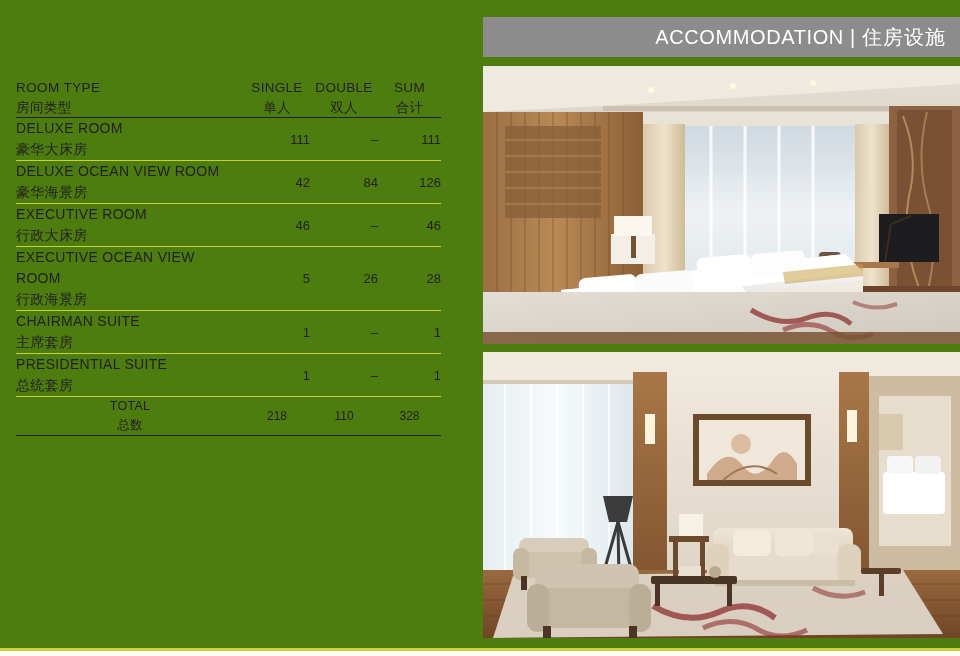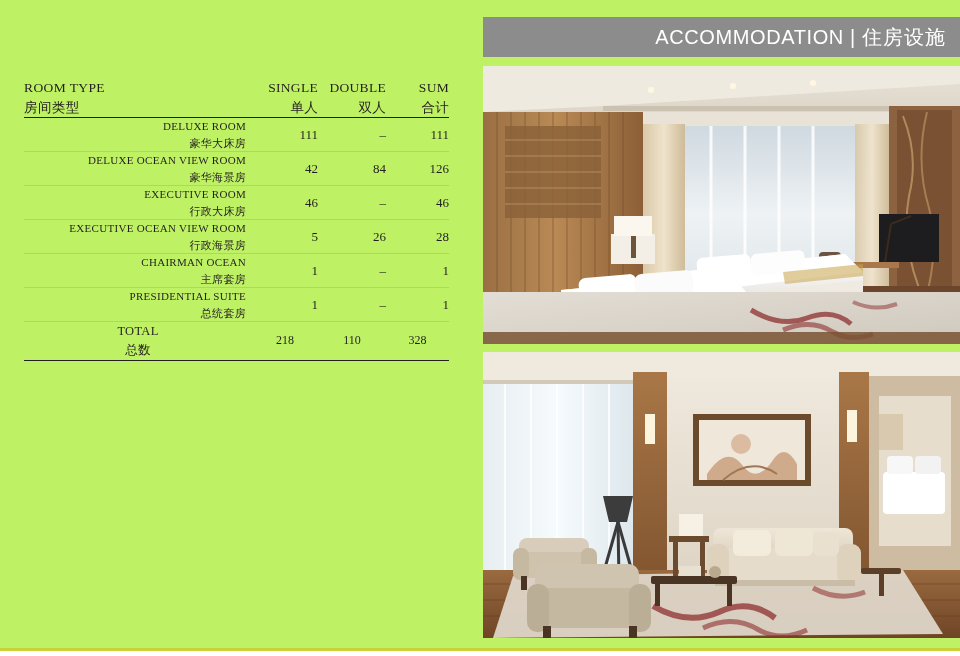--- a/index.html
+++ b/index.html
@@ -7,21 +7,21 @@
     margin: 0; padding: 0;
     width: 960px; height: 656px;
     background: #ffffff;
     font-family: "Liberation Sans", sans-serif;
     overflow: hidden;
   }
   .page {
     position: relative;
     width: 960px;
     height: 656px;
-    background: #bef264;
+    background: #4d7c0f;
   }
 
   
   .header-banner {
     position: absolute;
     left: 483px;
     top: 17px;
     width: 477px;
     height: 40px;
     background: #8c8c8c;
@@ -34,24 +34,23 @@
     color: #ffffff;
     font-size: 20px;
     letter-spacing: 0.6px;
     white-space: nowrap;
   }
   .header-title .cn { letter-spacing: 1px; }
 
   
   .table-wrap {
     position: absolute;
-    left: 24px;
+    left: 16px;
     top: 78px;
     width: 425px;
-    font-family: Liberation Serif, serif;
   }
   table.room-table {
     width: 100%;
     border-collapse: collapse;
     color: #231f20;
   }
   table.room-table th, table.room-table td {
     padding: 0;
     vertical-align: middle;
   }
@@ -60,34 +59,34 @@
     font-weight: normal;
     border-bottom: 1px solid #231f20;
   }
   .th-type {
     text-align: left;
     font-size: 13.5px;
     line-height: 1.45;
     letter-spacing: 0.4px;
   }
   .th-num {
-    text-align: right;
+    text-align: center;
     font-size: 13.5px;
     line-height: 1.45;
     letter-spacing: 0.3px;
   }
   .th-num .cn, .th-type .cn { display: block; }
 
   .body-row td {
     border-bottom: 1px solid #c9d13a;
     padding: 11px 0 11px 0;
   }
   .body-row td.type {
-    text-align: right;
-    font-size: 11px;
+    text-align: left;
+    font-size: 14px;
     line-height: 1.5;
     letter-spacing: 0.3px;
     padding-right: 6px;
   }
   .body-row td.num {
     text-align: right;
     font-size: 13px;
   }
   .type .cn { display: block; }
 
@@ -205,21 +204,21 @@
           <td class="type">
             <span>EXECUTIVE OCEAN VIEW ROOM</span>
             <span class="cn">行政海景房</span>
           </td>
           <td class="num">5</td>
           <td class="num">26</td>
           <td class="num">28</td>
         </tr>
         <tr class="body-row">
           <td class="type">
-            <span>CHAIRMAN OCEAN</span>
+            <span>CHAIRMAN SUITE</span>
             <span class="cn">主席套房</span>
           </td>
           <td class="num">1</td>
           <td class="num">–</td>
           <td class="num">1</td>
         </tr>
         <tr class="body-row">
           <td class="type">
             <span>PRESIDENTIAL SUITE</span>
             <span class="cn">总统套房</span>

